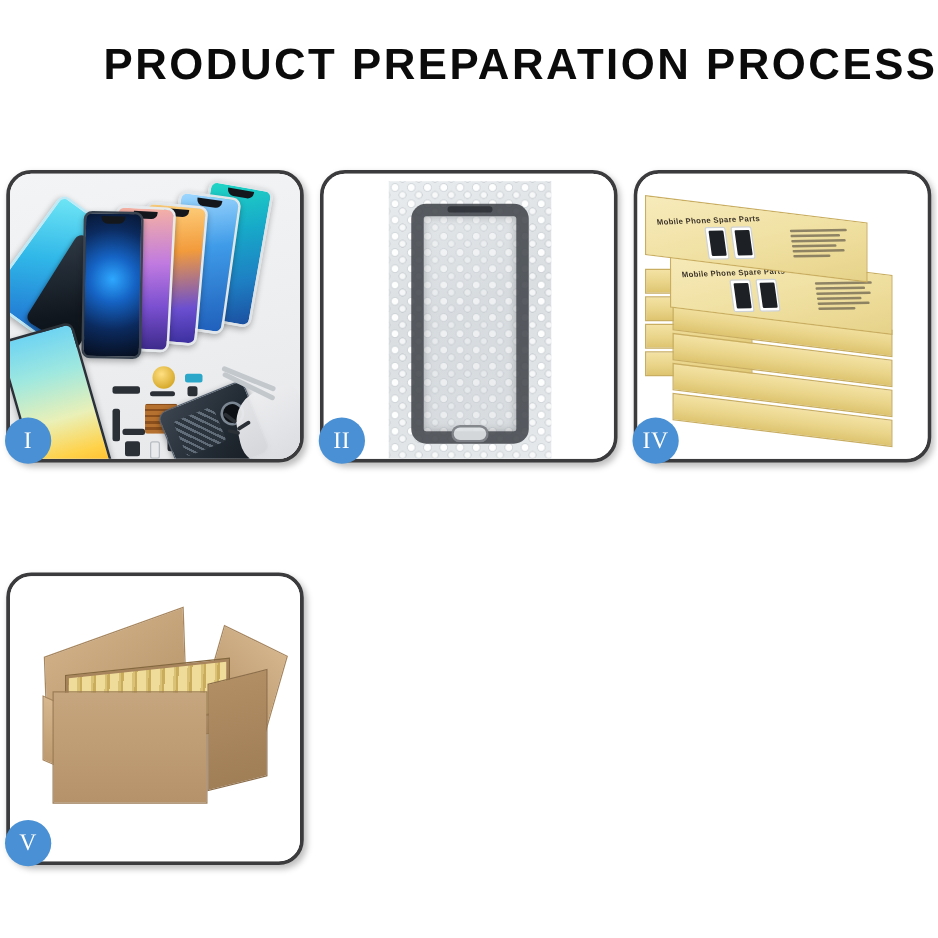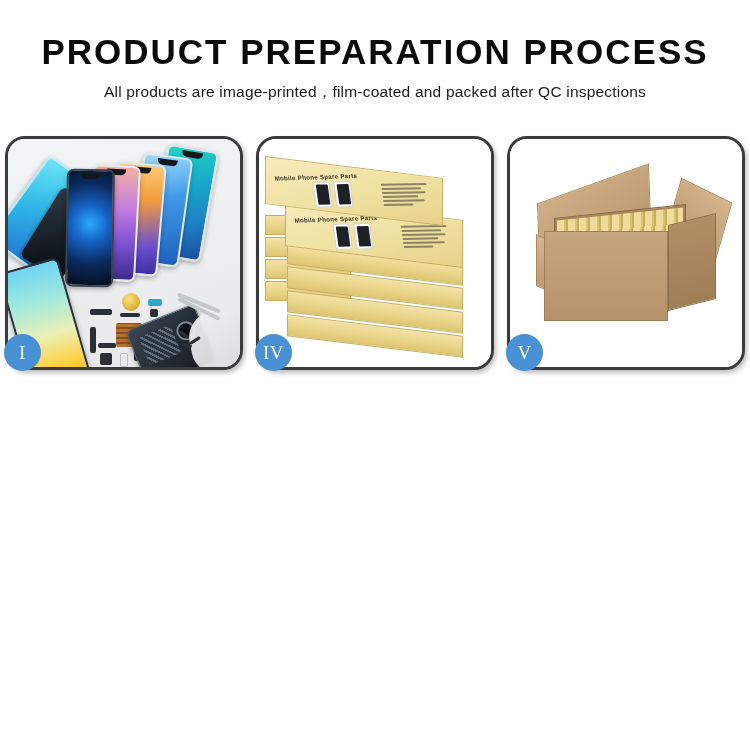--- a/index.html
+++ b/index.html
@@ -12,20 +12,21 @@
   }
   .page { position:relative; width:750px; height:750px; background:#fff; }
 
   
   .header { width:100%; text-align:center; padding-top:34px; }
   .title {
     font-family:"Liberation Sans", sans-serif;
     font-size:35px; font-weight:700; color:#0b0b0b;
     letter-spacing:2.0px; line-height:1.0;
     white-space:nowrap;
+    text-align:right;
   }
   .subtitle {
     margin-top:13px;
     font-family:"Liberation Sans", sans-serif;
     font-size:15.5px; font-weight:400; color:#1a1a1a;
     letter-spacing:0.2px; white-space:nowrap;
   }
 
   
   .grid {
@@ -314,21 +315,20 @@
   }
   .c6-tab { position:absolute; width:14px; height:18px; background:rgba(140,110,74,.55); border-radius:1px; }
 </style>
 </head>
 <body>
 
 <div class="page">
 
   <div class="header">
     <div class="title">PRODUCT PREPARATION PROCESS</div>
-    <div class="subtitle">All products are image-printed，film-coated and packed after QC inspections</div>
   </div>
 
   <div class="grid">
 
     <div class="panel">
       <div class="panel-inner p1">
         <div class="ph blue1"></div>
         <div class="ph f5">
             <span class="notch"></span>
           </div>
@@ -372,20 +372,31 @@
         </div>
         <div class="screws">
           <i class="bit" style="position:absolute; left:0px;  top:2px;  width:12px; height:3px; transform:rotate(38deg);"></i>
           <i class="bit" style="position:absolute; left:11px; top:8px;  width:12px; height:3px; transform:rotate(-32deg);"></i>
           <i class="bit" style="position:absolute; left:4px;  top:13px; width:10px; height:3px; transform:rotate(12deg);"></i>
         </div>
       </div>
       <div class="badge">I</div>
     </div>
 
+    <div class="panel">
+      <div class="panel-inner p2">
+        <div class="bubblewrap">
+          <div class="screenblack">
+            <span class="earpiece"></span>
+            <span class="homebtn"></span>
+          </div>
+        </div>
+      </div>
+      <div class="badge">II</div>
+    </div>
 
 
     <div class="panel">
       <div class="panel-inner p4">
         <div class="stack">
 
           <div class="sbox" style="left:4px;  top:58px;  width:86px; height:20px;"></div>
           <div class="sbox" style="left:4px;  top:80px;  width:86px; height:20px;"></div>
           <div class="sbox" style="left:4px;  top:102px; width:86px; height:20px;"></div>
           <div class="sbox" style="left:4px;  top:124px; width:86px; height:20px;"></div>

